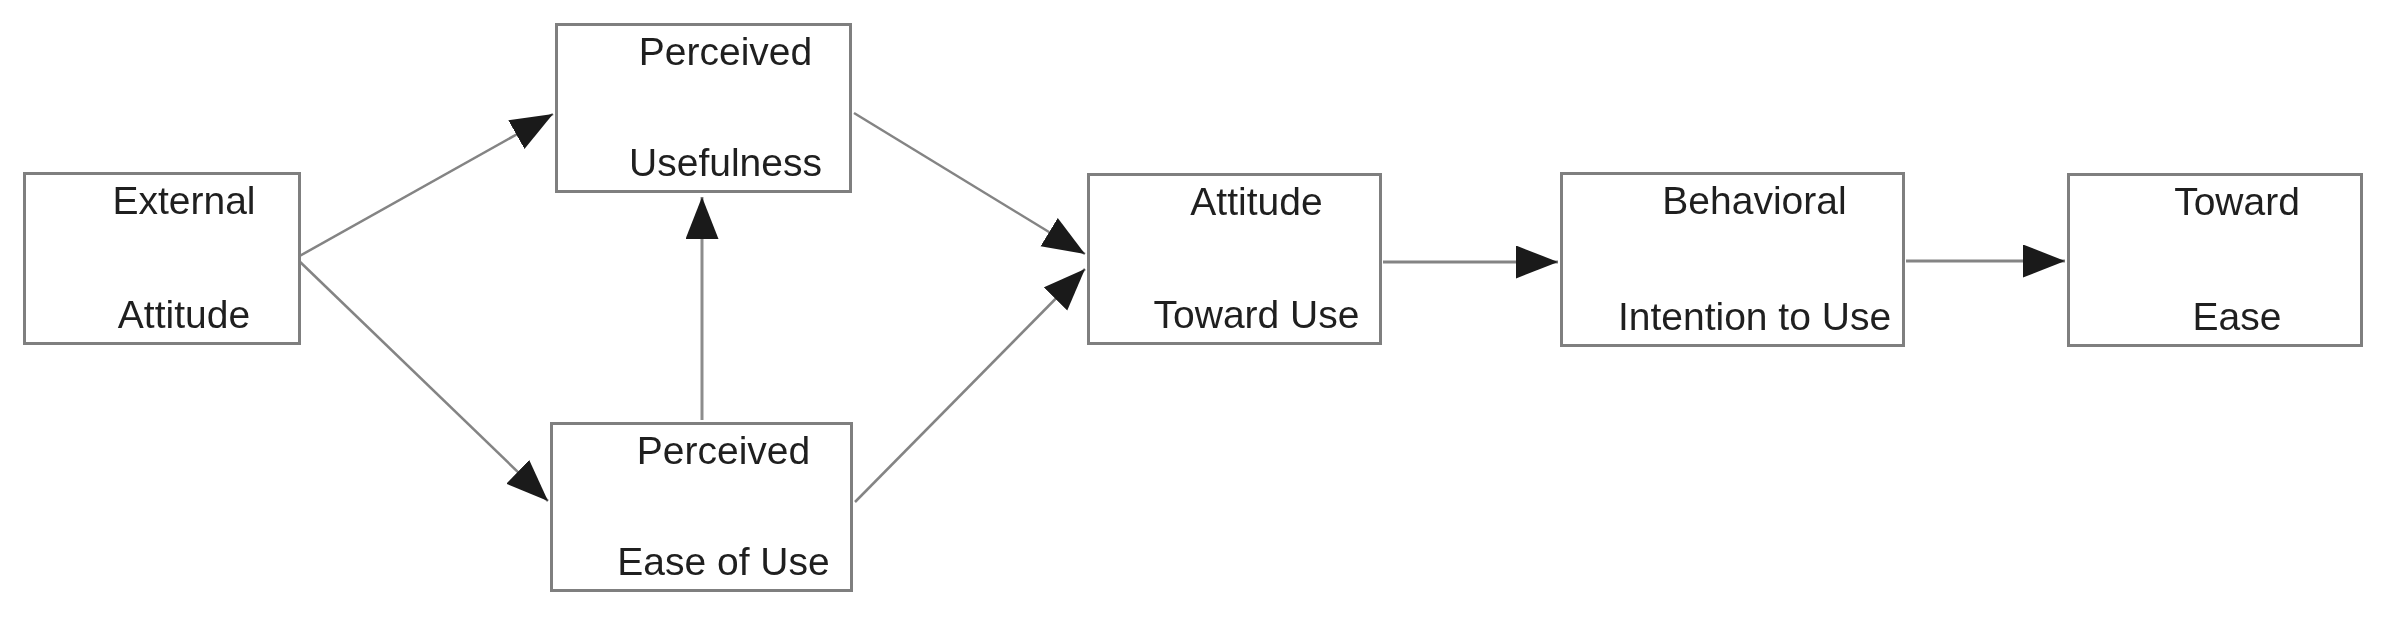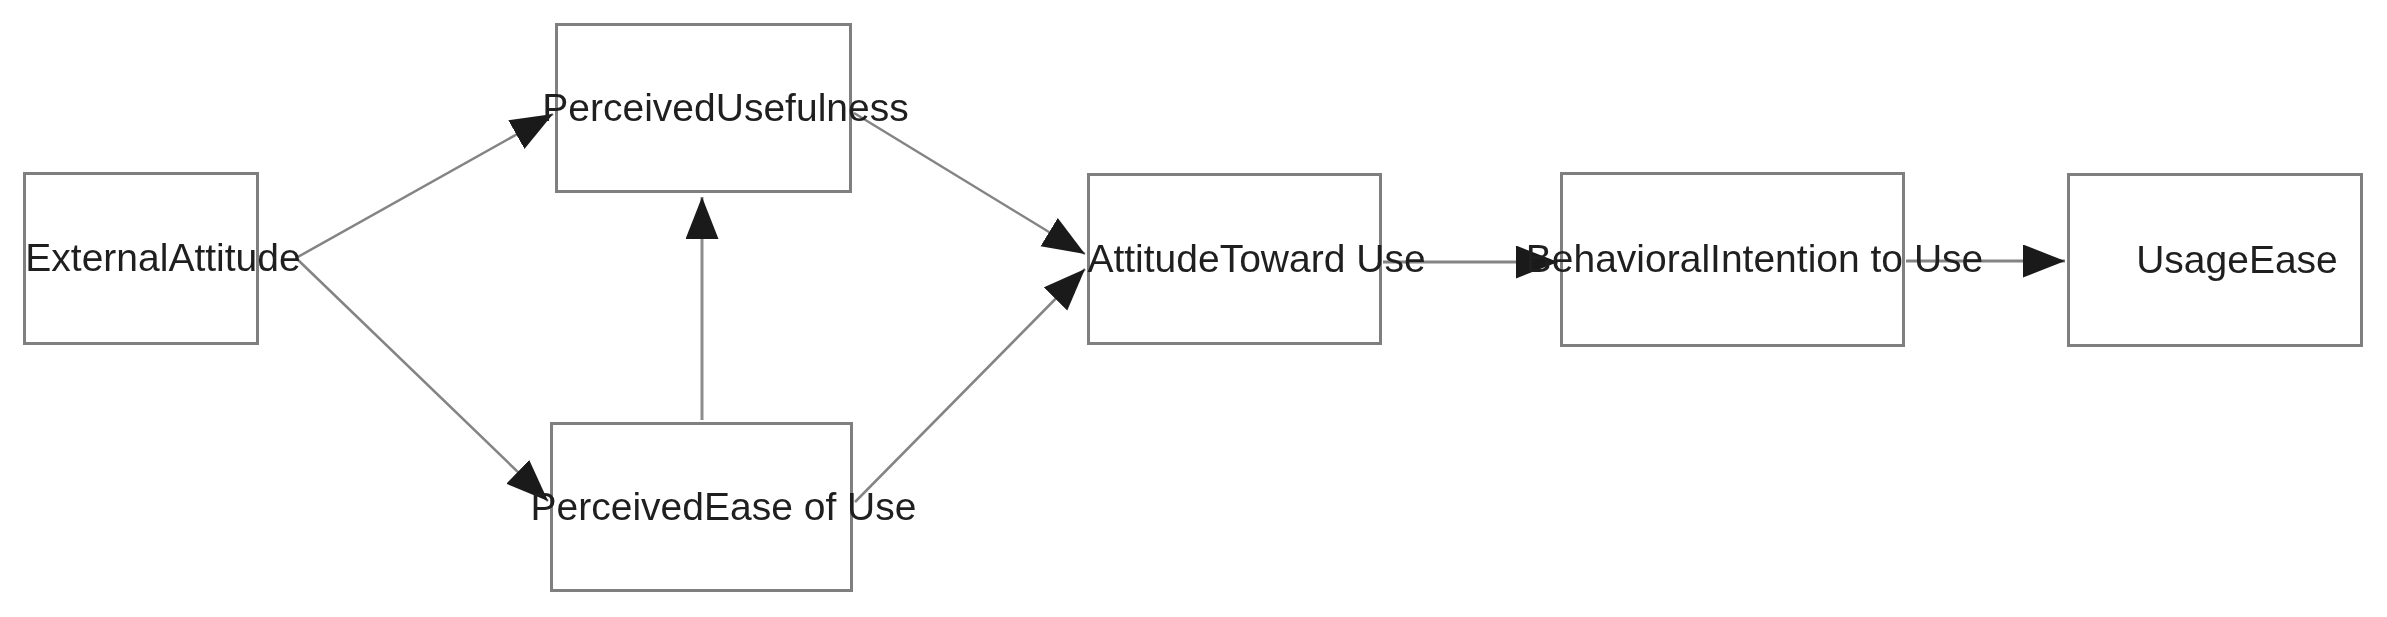--- a/index.html
+++ b/index.html
@@ -22,33 +22,34 @@
     width: 2387px;
     height: 617px;
     pointer-events: none;
   }
   .node {
     position: absolute;
     box-sizing: border-box;
     border: 3px solid #7f7f7f;
     background: #ffffff;
     display: flex;
+    flex-direction: column;
     align-items: center;
-    justify-content: center;
+    justify-content: space-between;
     text-align: center;
     color: #1f1f1f;
     font-size: 39px;
     line-height: 1.35;
     padding-left: 44px;
   }
   .node span {
     display: block;
     white-space: nowrap;
   }
-  #n-external   { left: 23px;   top: 172px; width: 236px; height: 173px; }
+  #n-external   { left: 23px;   top: 172px; width: 278px; height: 173px; }
   #n-usefulness { left: 555px;  top: 23px;  width: 297px; height: 170px; }
   #n-ease       { left: 550px;  top: 422px; width: 303px; height: 170px; }
   #n-attitude   { left: 1087px; top: 173px; width: 295px; height: 172px; }
   #n-intention  { left: 1560px; top: 172px; width: 345px; height: 175px; }
   #n-usage      { left: 2067px; top: 173px; width: 296px; height: 174px; }
 </style>
 </head>
 <body>
 
 <div class="canvas">
@@ -87,17 +88,17 @@
     <span>Behavioral</span>
     <span>Intention to Use</span>
   </div>
 
   <div class="node" id="n-attitude">
     <span>Attitude</span>
     <span>Toward Use</span>
   </div>
 
   <div class="node" id="n-usage">
-    <span>Usage</span>
+    <span>Toward</span>
     <span>Ease</span>
   </div>
 
 </div>
 
 </body></html>

